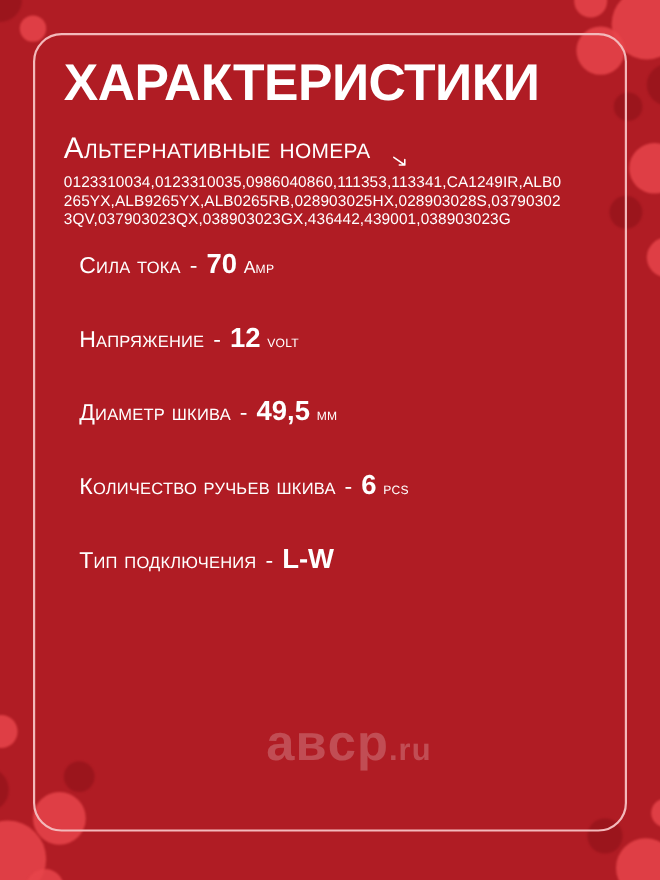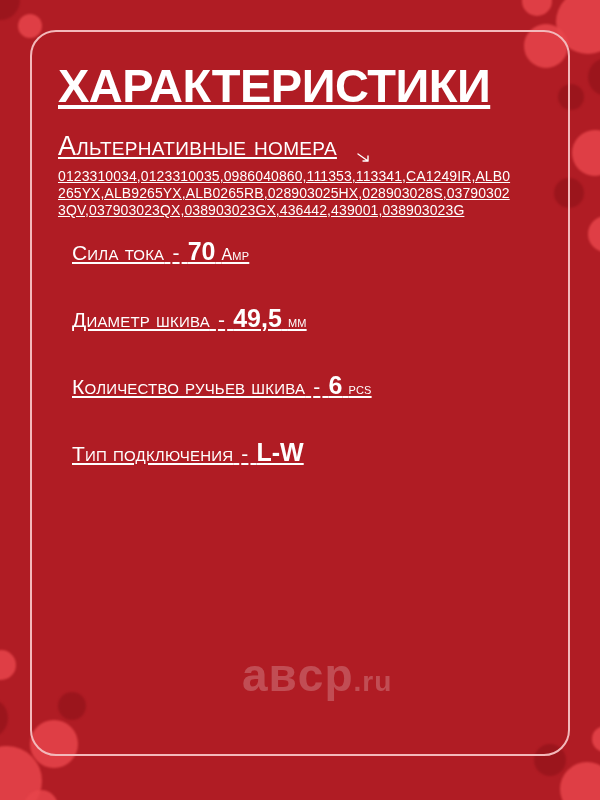--- a/index.html
+++ b/index.html
@@ -49,27 +49,26 @@
     height: 726px;
     border: 2px solid #f3b9bb;
     border-radius: 26px;
     box-sizing: border-box;
     background: transparent;
   }
 
   .content {
     position: absolute;
     left: 44px;
-    top: 40px;
+    top: 29px;
     width: 512px;
     height: 716px;
     box-sizing: border-box;
     padding: 14px 20px 0 14px;
     color: #ffffff;
-    text-decoration: underline;
   }
 
   .title {
     font-size: 47px;
     font-weight: bold;
     letter-spacing: -0.5px;
     line-height: 1;
     margin: 8px 0 22px 0;
     color: #ffffff;
     white-space: nowrap;
@@ -215,20 +214,26 @@
 
     <div class="spec-list">
 
       <div class="spec-row">
         <span class="spec-label">Сила тока</span>
         <span class="spec-dash">-</span>
         <span class="spec-value">70</span>
         <span class="spec-unit">Amp</span>
       </div>
 
+      <div class="spec-row">
+        <span class="spec-label">Напряжение</span>
+        <span class="spec-dash">-</span>
+        <span class="spec-value">12</span>
+        <span class="spec-unit">volt</span>
+      </div>
 
 
       <div class="spec-row">
         <span class="spec-label">Диаметр шкива</span>
         <span class="spec-dash">-</span>
         <span class="spec-value">49,5</span>
         <span class="spec-unit">мм</span>
       </div>
 
       <div class="spec-row">

